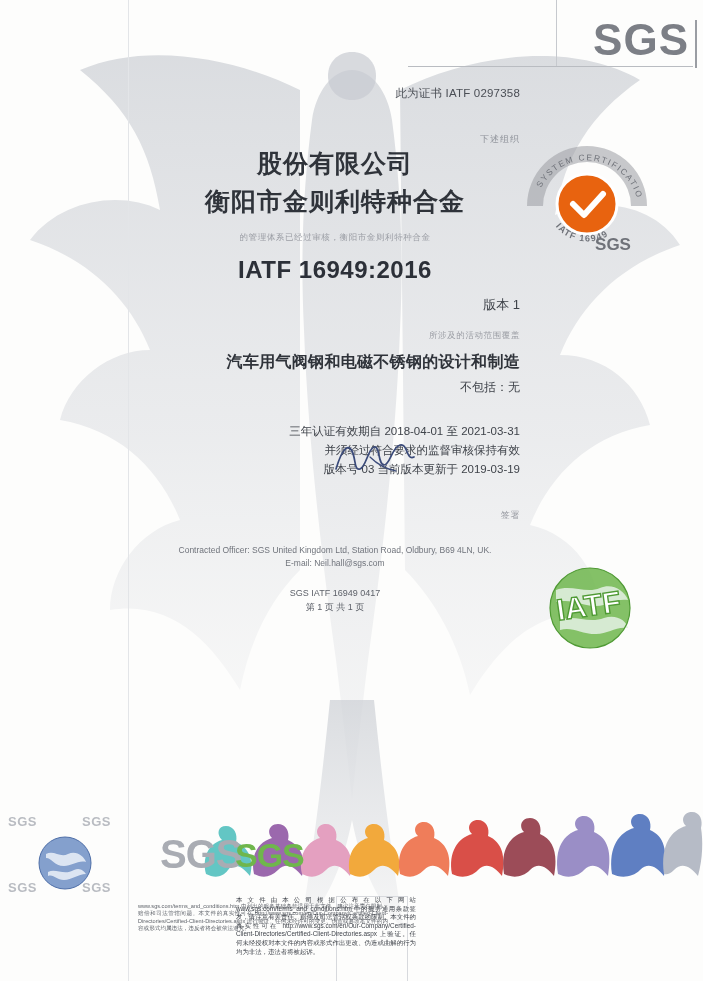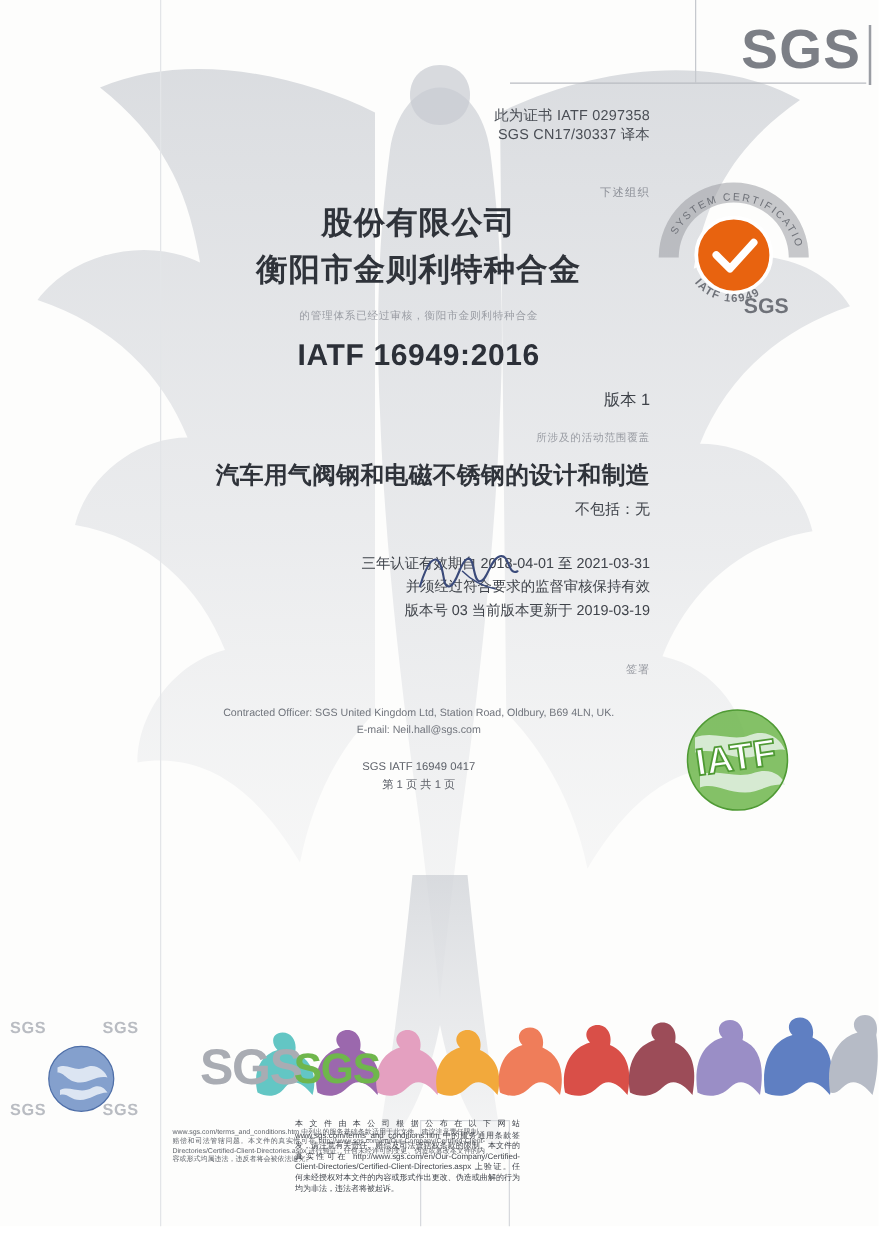--- a/index.html
+++ b/index.html
@@ -143,21 +143,21 @@
     color: #3f434a;
     margin-top: 12px;
   }
   .tiny-grey3 {
     font-size: 8.5px;
     color: #9a9da4;
     margin-top: 16px;
     letter-spacing: 0.6px;
   }
   .scope {
-    font-size: 19px;
+    font-size: 16px;
     font-weight: bold;
     color: #2f333a;
     margin-top: 10px;
     letter-spacing: 0.3px;
   }
   .exclusion {
     font-size: 12px;
     color: #3f434a;
     margin-top: 6px;
   }
@@ -376,21 +376,20 @@
                C100 48 92 56 80 56 C66 56 56 48 40 52 Z" fill="#dfeede" opacity="0.9"></path>
       <path d="M44 70 C58 64 72 74 88 68 C100 64 110 70 112 78
                C100 76 92 84 80 84 C64 84 56 76 44 80 Z" fill="#dfeede" opacity="0.9"></path>
       <ellipse cx="74" cy="58" rx="40" ry="40" fill="none" stroke="#4f9a34" stroke-width="1.2"></ellipse>
       <text x="74" y="66" font-family="Liberation Sans, sans-serif" font-size="30" font-weight="bold" fill="#ffffff" text-anchor="middle" transform="rotate(-8 74 66)" stroke="#4f9a34" stroke-width="1.4">IATF</text>
     </svg>
   </div>
 
   <div class="content">
     <div class="line-cert">此为证书 IATF 0297358</div>
-    <div class="line-cert">SGS CN17/30337 译本</div>
 
     <div class="tiny-grey">下述组织</div>
 
     <div class="org-name" style="margin-top:0">股份有限公司</div>
     <div class="org-name">衡阳市金则利特种合金</div>
 
 
     <div class="tiny-grey2">的管理体系已经过审核，衡阳市金则利特种合金</div>
 
     <div class="standard">IATF 16949:2016</div>

